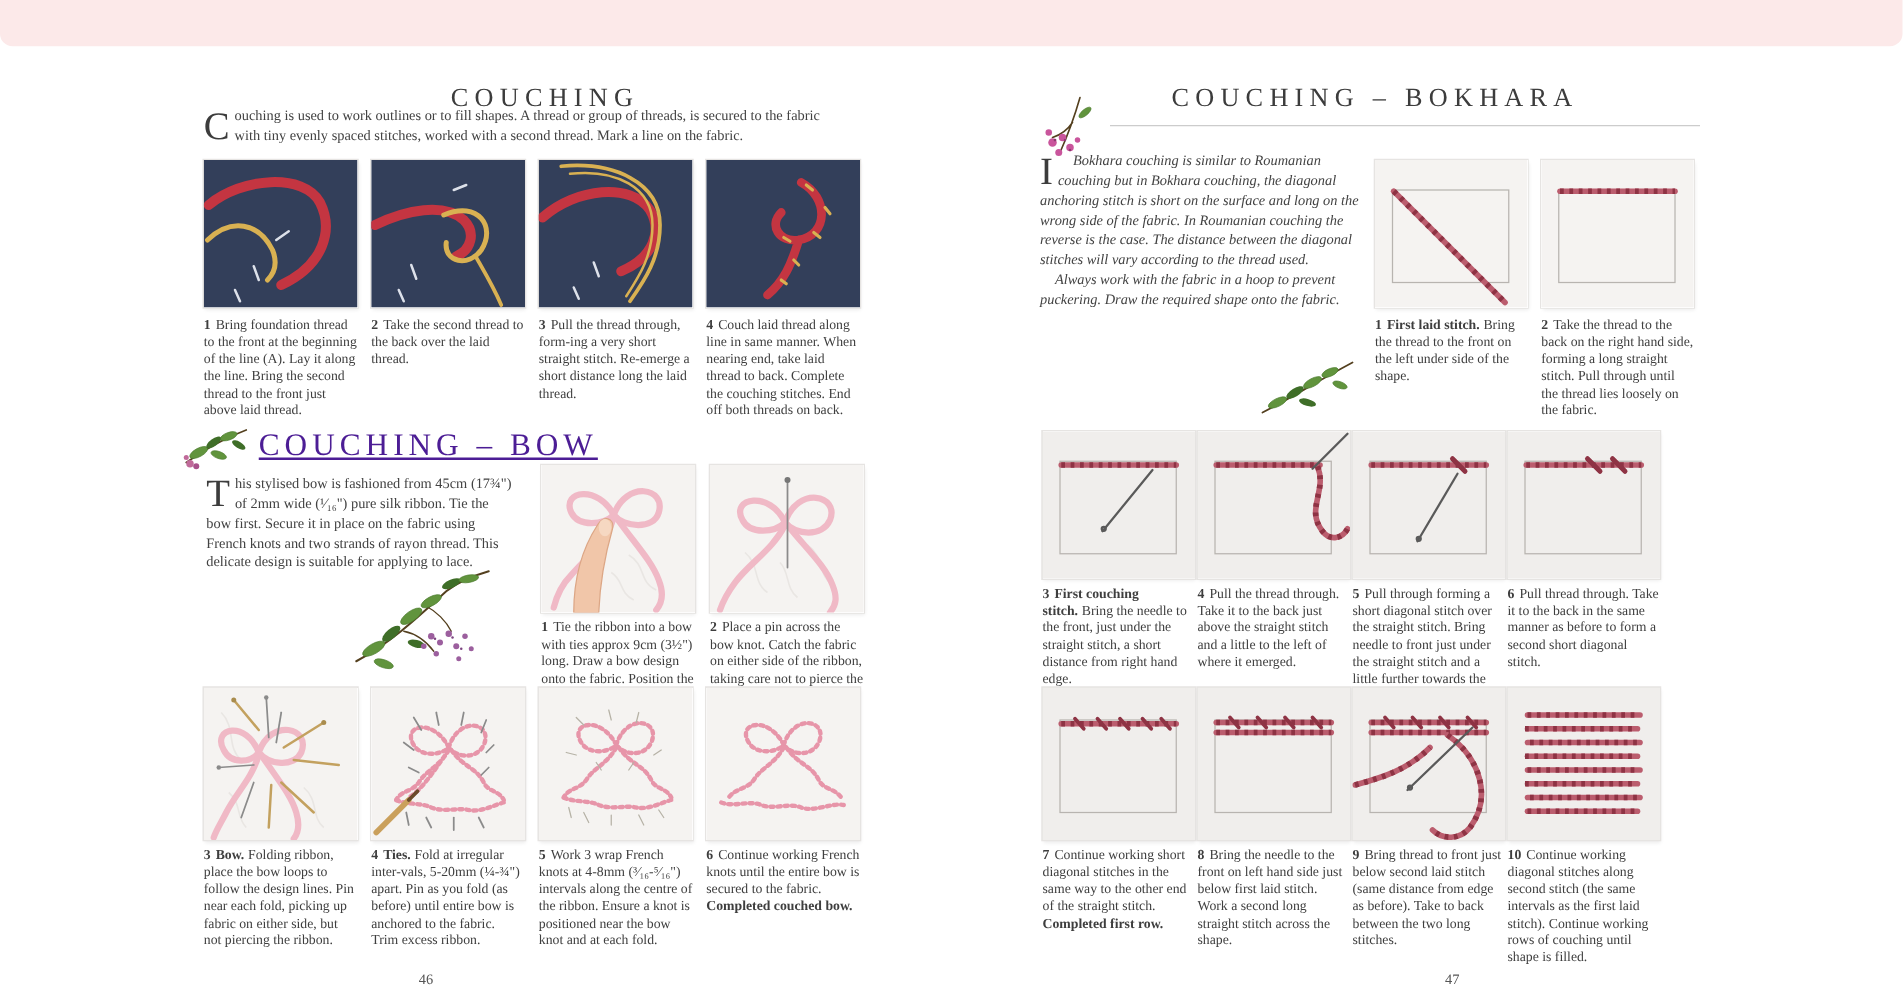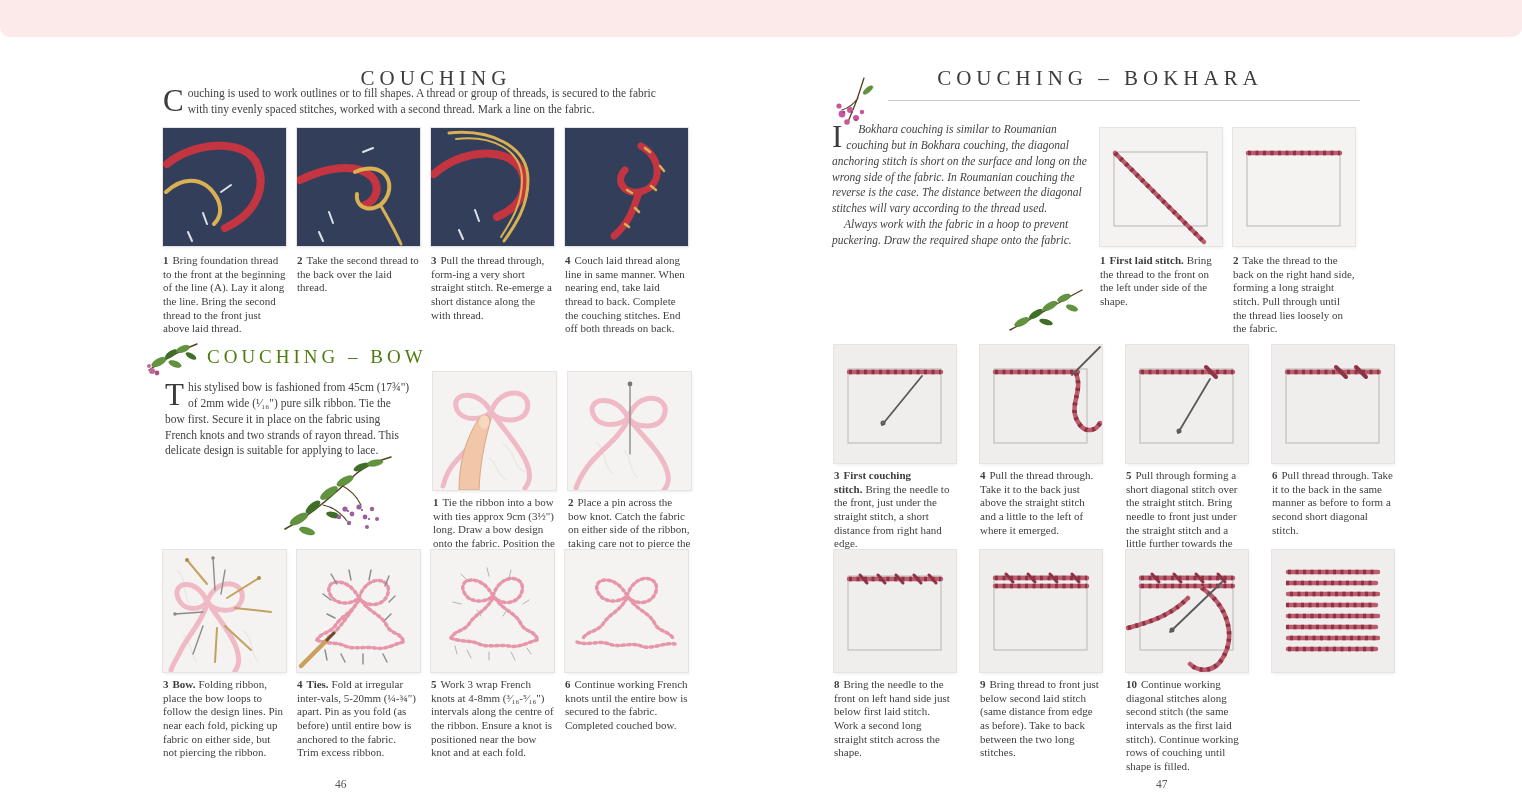--- a/index.html
+++ b/index.html
@@ -9,32 +9,32 @@
   .page-left{left:155px;width:562px;height:586px;}
   .page-right{left:830px;width:540px;height:762px;}
   .ptitle{position:absolute;top:14px;left:0;width:100%;text-align:center;font-size:21px;letter-spacing:5px;color:#3c3c3c;font-weight:normal;}
   .intro{position:absolute;font-size:11.5px;line-height:1.38;color:#424242;}
   .dropcap{float:left;font-size:31px;line-height:.8;padding:3px 4px 0 0;color:#3c3c3c;}
   .para{margin:0;}
   .para.ind{text-indent:12px;font-style:italic;}
   .figrow,.caprow{position:absolute;display:grid;}
   .gl4{grid-template-columns:repeat(4,123px);gap:11px;}
   .gl2{grid-template-columns:repeat(2,123px);gap:12px;margin-top:27px;}
-  .gr4{grid-template-columns:repeat(4,122px);gap:24px;}
+  .gr4{grid-template-columns:repeat(4,122px);gap:2px;}
   .gr2{grid-template-columns:repeat(2,122px);gap:11px;}
   .fig{box-shadow:0 0 0 1px #e6e4e2, 1px 2px 3px rgba(0,0,0,.08);}
   .fig svg{display:block;}
   .cap{font-size:11px;line-height:1.24;color:#3e3e3e;}
   .num{font-weight:bold;margin-right:4px;}
   .lead{font-weight:bold;margin-right:3px;}
   .lead:empty{margin:0;}
-  .tail{font-weight:normal;display:block;}
+  .tail{font-weight:bold;display:block;}
   .tail:empty{display:none;}
   .bowhead{position:absolute;top:300px;left:-10px;display:flex;align-items:center;}
-  .bowhead h2{margin:0 0 0 6px;font-size:19px;letter-spacing:4px;font-weight:normal;color:#4d7c0f;}
+  .bowhead h2{margin:0 0 0 6px;font-size:25px;letter-spacing:4px;font-weight:normal;color:#4c1d95;text-decoration:underline;}
   .rule{position:absolute;top:62px;left:58px;width:472px;height:1px;background:#cccccc;}
   .pagenum{position:absolute;top:740px;font-size:11.5px;color:#555;}
   .illus{position:absolute;}
   
   .ph-navy{fill:#333f5a;}
   .t-red{stroke:#c43541;fill:none;stroke-linecap:round;}
   .t-yel{stroke:#d9b152;fill:none;stroke-linecap:round;}
   .t-wht{stroke:#dde1ea;stroke-width:2;stroke-linecap:round;}
   .ph-wht{fill:#f5f3f1;}
   .ribbon{stroke:#f0b9c6;fill:none;stroke-width:5;stroke-linecap:round;}
@@ -107,21 +107,21 @@
           <line x1="70" y1="80" x2="74" y2="84"></line>
             <line x1="60" y1="96" x2="64" y2="99"></line>
         </g>
       </svg>
     </div>
   </div>
 
   <div class="caprow gl4" style="top:216px;left:8px;">
     <div class="cap"><span class="num">1</span><span class="lead"></span><span>Bring foundation thread to the front at the beginning of the line (A). Lay it along the line. Bring the second thread to the front just above laid thread.</span></div>
     <div class="cap"><span class="num">2</span><span class="lead"></span><span>Take the second thread to the back over the laid thread.</span></div>
-    <div class="cap"><span class="num">3</span><span class="lead"></span><span>Pull the thread through, form-ing a very short straight stitch. Re-emerge a short distance along the with thread.</span></div>
+    <div class="cap"><span class="num">3</span><span class="lead"></span><span>Pull the thread through, form-ing a very short straight stitch. Re-emerge a short distance long the laid thread.</span></div>
     <div class="cap"><span class="num">4</span><span class="lead"></span><span>Couch laid thread along line in same manner. When nearing end, take laid thread to back. Complete the couching stitches. End off both threads on back.</span></div>
   </div>
 
   <div class="bowhead">
     <svg width="56" height="38" viewBox="0 0 56 38">
       <path class="stem" stroke-width="1.4" d="M4,32 C16,24 30,14 52,6"></path>
       <ellipse class="leafA" cx="14" cy="24" rx="8" ry="3.4" transform="rotate(-28 14 24)"></ellipse>
       <ellipse class="leafB" cx="26" cy="16" rx="7" ry="3" transform="rotate(-35 26 16)"></ellipse>
       <ellipse class="leafA" cx="38" cy="11" rx="7" ry="3" transform="rotate(-20 38 11)"></ellipse>
       <ellipse class="leafA" cx="30" cy="26" rx="6.5" ry="2.8" transform="rotate(20 30 26)"></ellipse>
@@ -485,19 +485,20 @@
           <line class="t-rose" x1="16" y1="88" x2="106" y2="88"></line>
             <line class="t-rosed" x1="18" y1="88" x2="106" y2="88"></line>
           <line class="t-rose" x1="16" y1="99" x2="104" y2="99"></line>
             <line class="t-rosed" x1="16" y1="99" x2="104" y2="99"></line>
         </g>
       </svg>
     </div>
   </div>
 
   <div class="caprow gr4" style="top:640px;left:4px;">
+    <div class="cap"><span class="num">7</span><span class="lead"></span><span>Continue working short diagonal stitches in the same way to the other end of the straight stitch.</span><span class="tail">Completed first row.</span></div>
     <div class="cap"><span class="num">8</span><span class="lead"></span><span>Bring the needle to the front on left hand side just below first laid stitch. Work a second long straight stitch across the shape.</span></div>
     <div class="cap"><span class="num">9</span><span class="lead"></span><span>Bring thread to front just below second laid stitch (same distance from edge as before). Take to back between the two long stitches.</span></div>
     <div class="cap"><span class="num">10</span><span class="lead"></span><span>Continue working diagonal stitches along second stitch (the same intervals as the first laid stitch). Continue working rows of couching until shape is filled.</span></div>
   </div>
 
   <div class="pagenum" style="left:326px;">47</div>
 </div>
 
 </body></html>

